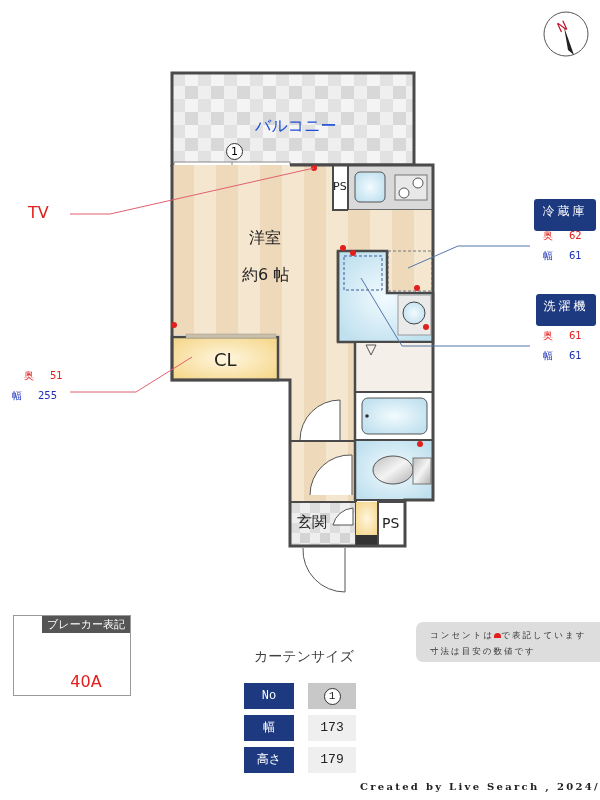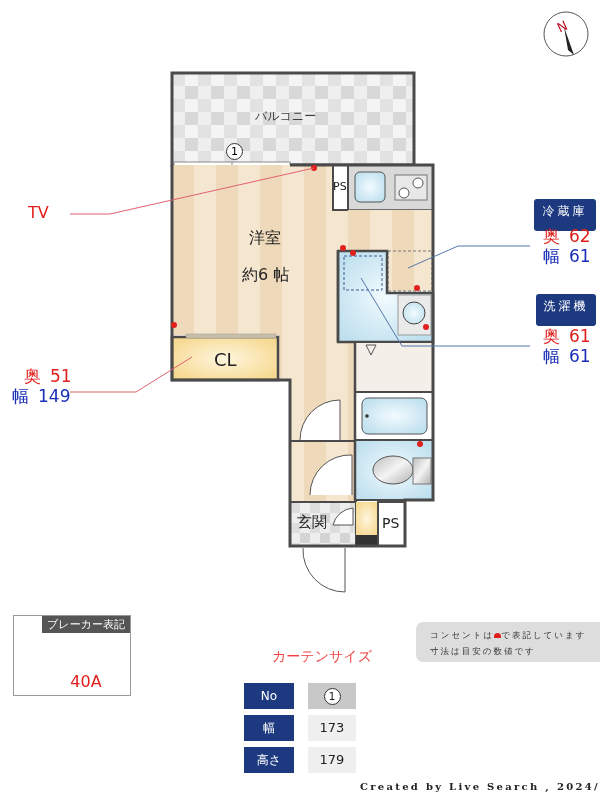--- a/index.html
+++ b/index.html
@@ -2,29 +2,29 @@
 <html><head>
 <meta charset="utf-8">
 <style>
   html,body{margin:0;padding:0;background:#fff;}
   body{width:600px;height:800px;position:relative;overflow:hidden;font-family:"DejaVu Sans","Liberation Sans",sans-serif;}
   .abs{position:absolute;}
   svg text{font-family:"DejaVu Sans","Liberation Sans",sans-serif;}
   .lbl-red{color:#e0201c;}
   .lbl-blue{color:#1a2fb8;}
   .tag{position:absolute;background:#1d3a80;color:#fff;font-size:12px;letter-spacing:3px;text-align:center;border-radius:3px;line-height:24px;height:32px;}
-  .dim{position:absolute;font-size:17px;line-height:20px;white-space:nowrap;}
+  .dim{position:absolute;font-size:10px;line-height:20px;white-space:nowrap;}
   .dim span.k{display:inline-block;width:26px;}
   .breaker{position:absolute;left:13px;top:615px;width:88px;border:1px solid #999;padding-left:28px;}
   .breaker .hd{background:#555;color:#fff;font-size:11px;text-align:center;line-height:17px;height:17px;}
   .breaker .val{background:#fff;color:#e0201c;font-size:16px;text-align:center;line-height:25px;height:26px;margin-top:36px;}
   .note{position:absolute;left:416px;top:622px;width:197px;height:40px;background:#ddd;border-radius:7px;font-size:8.5px;letter-spacing:2px;color:#333;padding:5px 0 0 14px;box-sizing:border-box;line-height:16px;}
   .note .dot{display:inline-block;width:7px;height:5px;background:#e0201c;border-radius:4px 4px 0 0;vertical-align:middle;}
-  .curtain-title{position:absolute;left:254px;top:648px;font-size:14px;color:#ef4444;margin-left:18px;}
-  .ct-row{position:absolute;left:244px;width:110px;height:26px;}
+  .curtain-title{position:absolute;left:254px;top:648px;font-size:14px;color:#404040;}
+  .ct-row{position:absolute;left:244px;width:110px;height:26px;font-family:Liberation Mono, monospace;}
   .ct-key{position:absolute;left:0;top:0;width:50px;height:26px;background:#1d3a80;color:#fff;font-size:12px;text-align:center;line-height:26px;}
   .ct-val{position:absolute;left:64px;top:0;width:48px;height:26px;background:#efefef;color:#222;font-size:13px;text-align:center;line-height:26px;}
   .ct-val.gray{background:#c8c8c8;}
   .credit{position:absolute;left:360px;top:781px;font-family:"DejaVu Serif","Liberation Serif",serif;font-size:10px;letter-spacing:2.3px;font-weight:bold;color:#222;white-space:nowrap;}
   .circle-num{display:inline-block;width:15px;height:15px;border:1px solid #333;border-radius:50%;line-height:15px;font-size:11px;text-align:center;background:#fff;}
 </style>
 </head>
 <body>
 
 <div class="abs" style="left:542px;top:10px;width:48px;height:48px;">
@@ -132,38 +132,38 @@
     <circle cx="426" cy="327" r="3"></circle>
     <circle cx="420" cy="444" r="3"></circle>
   </g>
 
   <polyline points="70,214 110,214 314,168" fill="none" stroke="#e06070" stroke-width="1"></polyline>
   <polyline points="70,392 136,392 192,357" fill="none" stroke="#e06070" stroke-width="1"></polyline>
   <polyline points="530,246 458,246 408,268" fill="none" stroke="#5577aa" stroke-width="1"></polyline>
   <polyline points="530,346 402,346 361,278" fill="none" stroke="#5577aa" stroke-width="1"></polyline>
 </svg>
 
-<div class="abs" style="left:255px;top:108px;font-size:12px;color:#404040;">バルコニー</div>
+<div class="abs" style="left:255px;top:116px;font-size:16px;color:#1d4ed8;">バルコニー</div>
 <div class="abs" style="left:226px;top:140px;">
   <span class="circle-num">1</span>
 </div>
 <div class="abs" style="left:333px;top:180px;font-size:11px;color:#222;">PS</div>
 <div class="abs" style="left:249px;top:228px;font-size:16px;color:#222;">洋室</div>
 <div class="abs" style="left:242px;top:265px;font-size:16px;color:#222;">約6 帖</div>
 <div class="abs" style="left:214px;top:349px;font-size:18px;color:#222;">CL</div>
 <div class="abs" style="left:297px;top:513px;font-size:15px;color:#222;">玄関</div>
 <div class="abs" style="left:382px;top:515px;font-size:14px;color:#222;">PS</div>
 
 <div class="abs lbl-red" style="left:28px;top:203px;font-size:16px;">TV</div>
 
 <div class="dim" style="left:24px;top:366px;">
   <span class="k lbl-red">奥</span><span class="lbl-red">51</span>
 </div>
 <div class="dim" style="left:12px;top:386px;">
-  <span class="k lbl-blue">幅</span><span class="lbl-blue">149</span>
+  <span class="k lbl-blue">幅</span><span class="lbl-blue">255</span>
 </div>
 
 <div class="tag" style="left:534px;top:199px;width:62px;">冷蔵庫</div>
 <div class="dim" style="left:543px;top:226px;">
   <span class="k lbl-red">奥</span><span class="lbl-red">62</span>
 </div>
 <div class="dim" style="left:543px;top:246px;">
   <span class="k lbl-blue">幅</span><span class="lbl-blue">61</span>
 </div>
 

